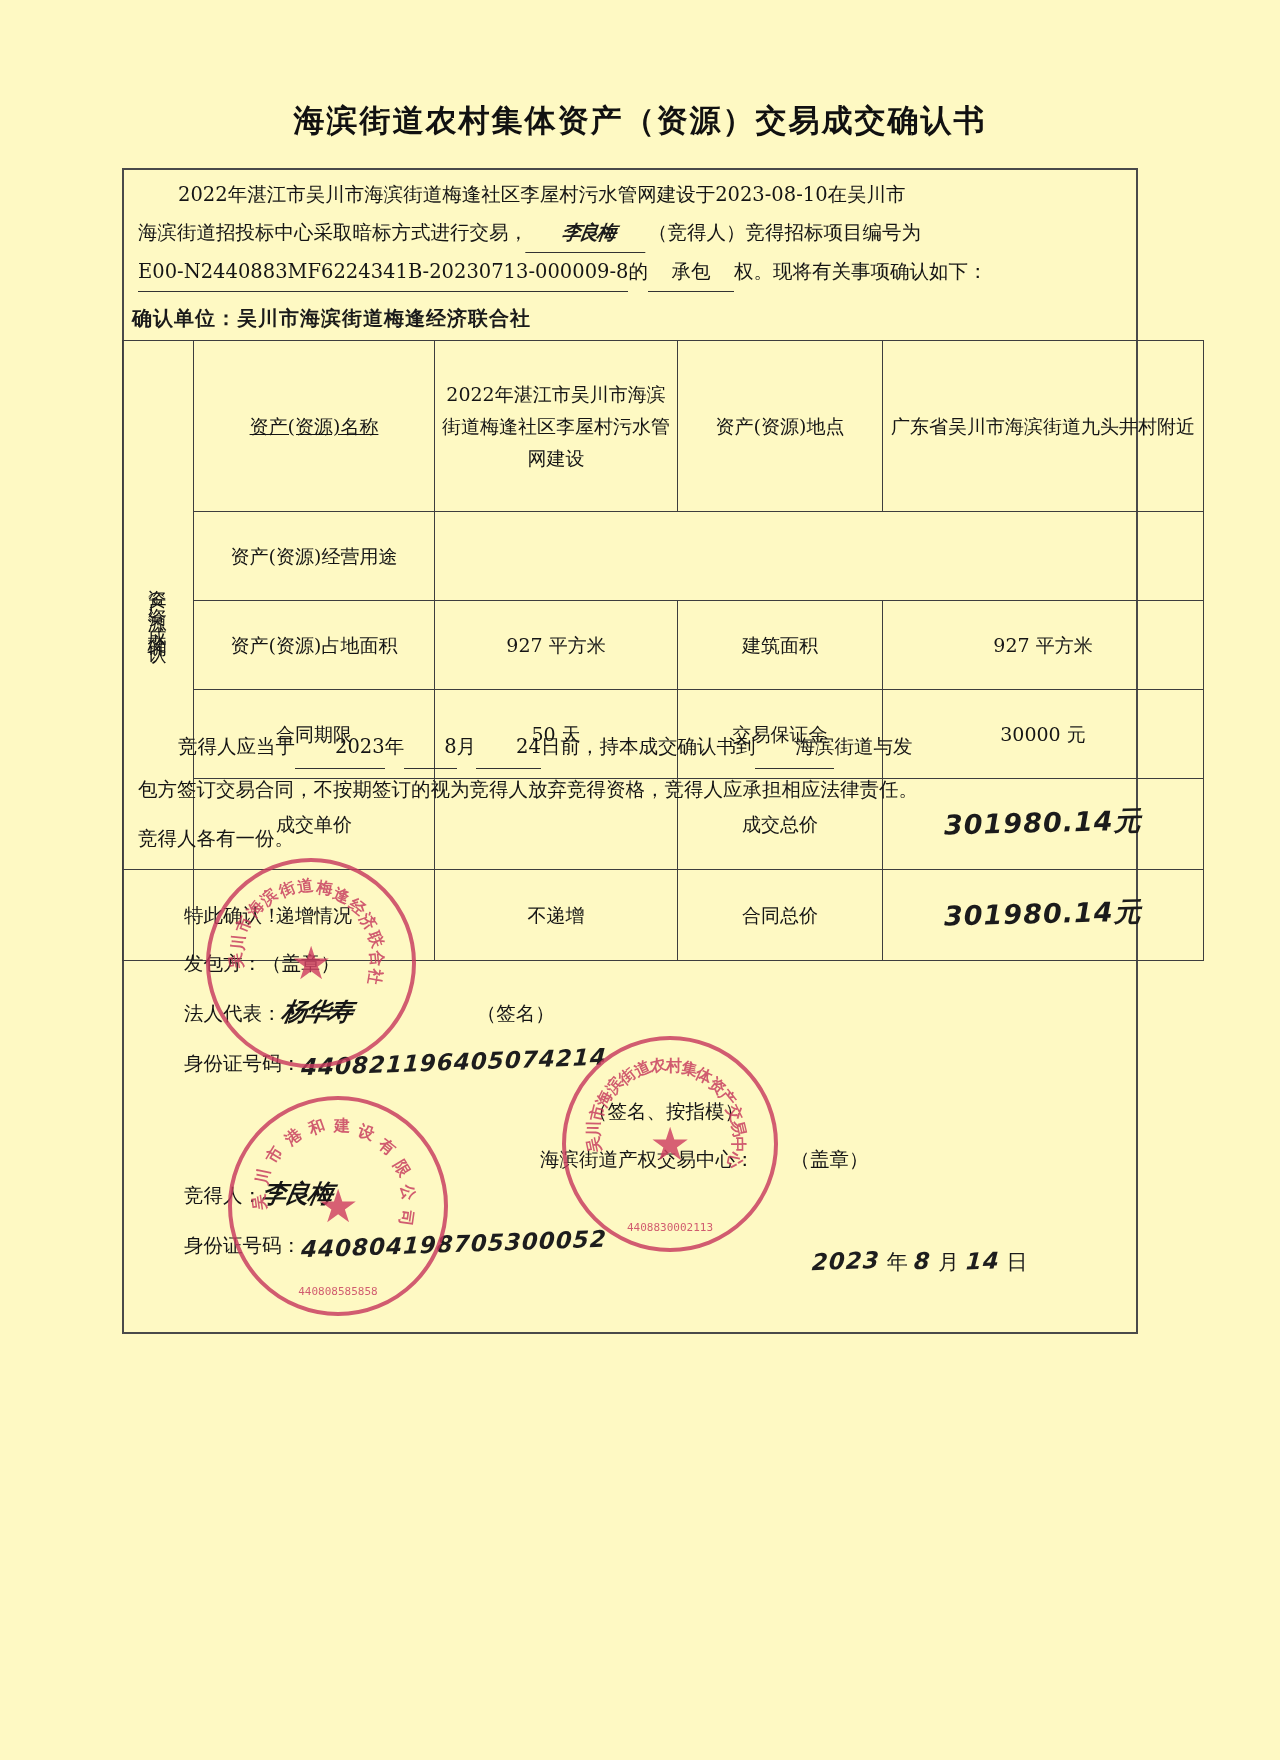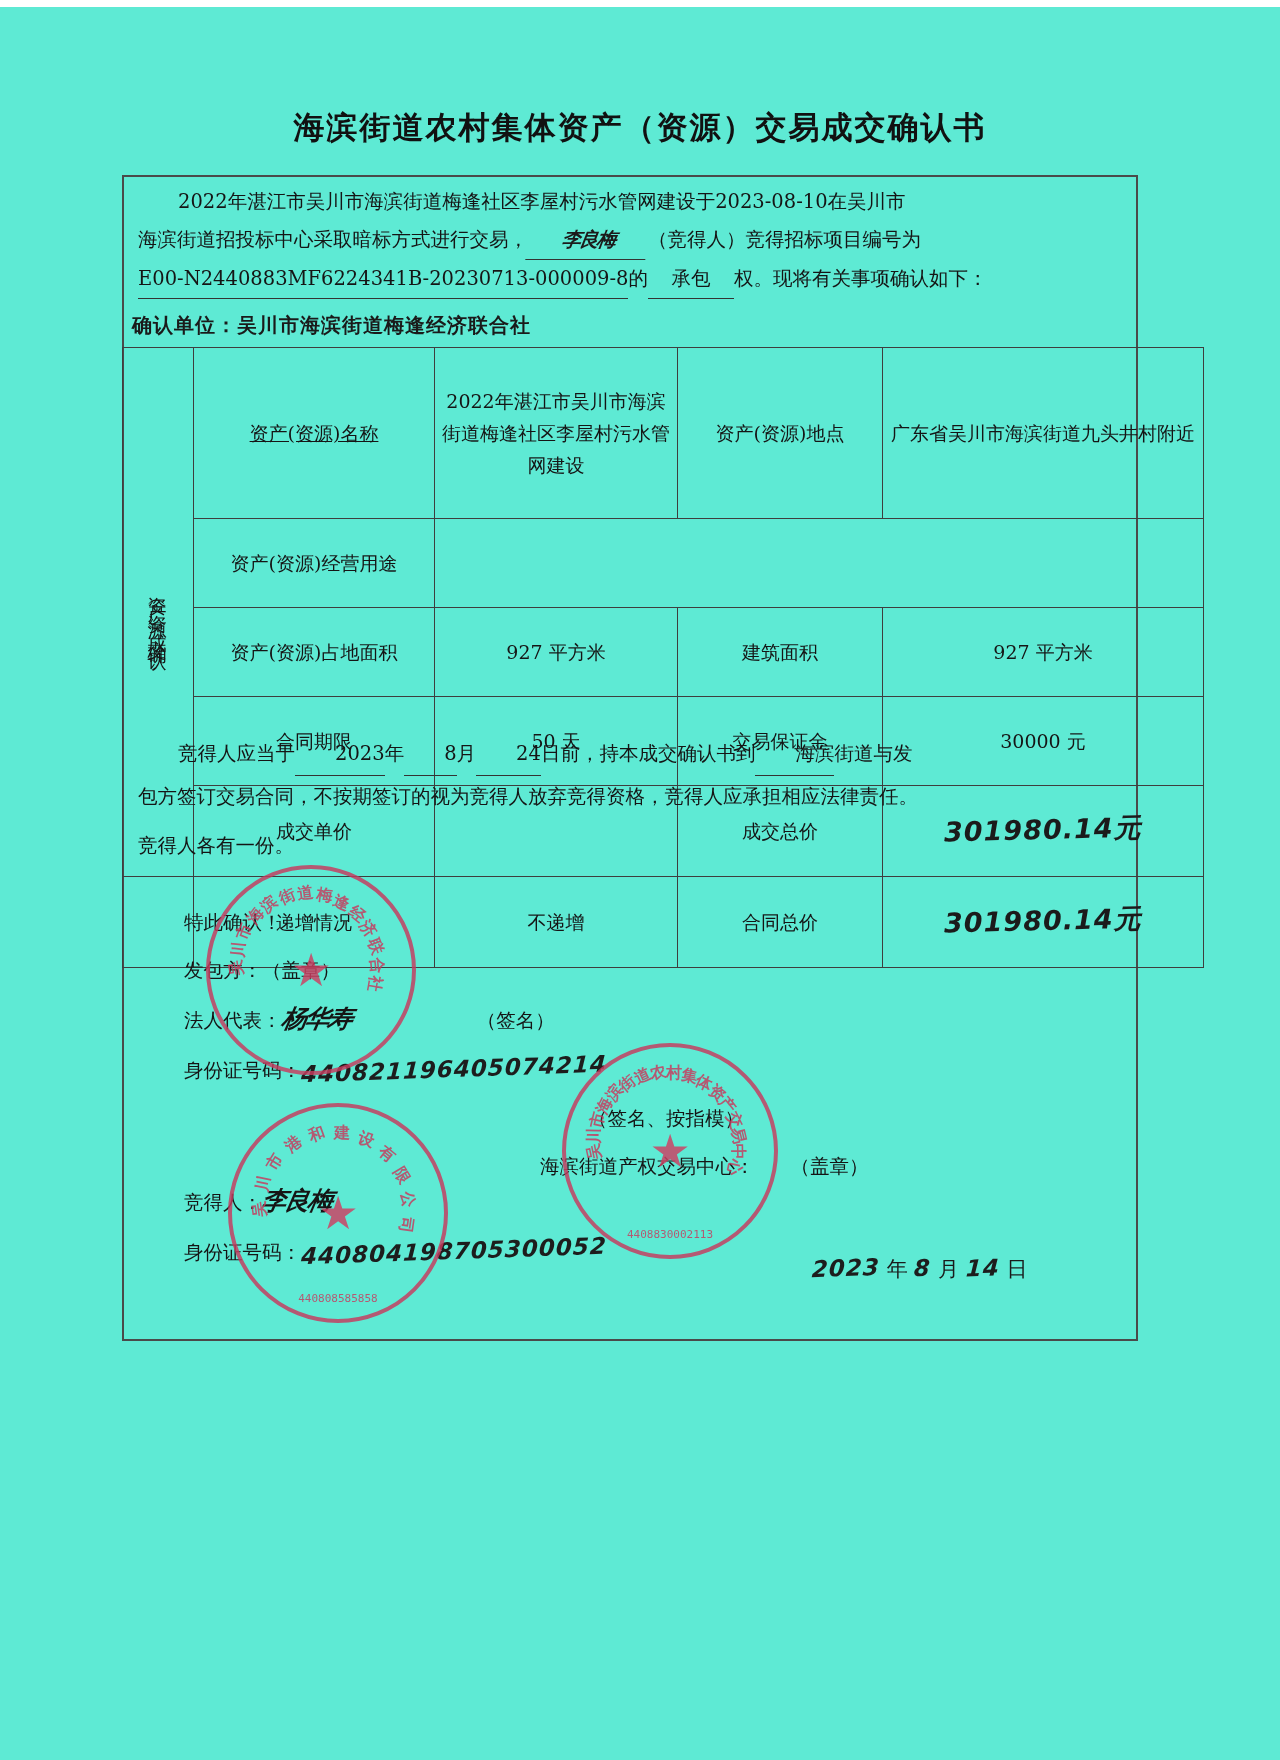--- a/index.html
+++ b/index.html
@@ -13,22 +13,21 @@
     position: relative;
     font-family: "DejaVu Serif", "Liberation Serif", serif;
     color: #1a1a1a;
     overflow: hidden;
   }
 
   
   .page {
     position: absolute;
     inset: 0;
-    background: #5eead4;
-    margin-top: 7px;
+    background: #fef9c3;
   }
 
   .doc-title {
     position: absolute;
     top: 100px;
     left: 0;
     width: 1280px;
     text-align: center;
     font-size: 31px;
     font-weight: bold;

